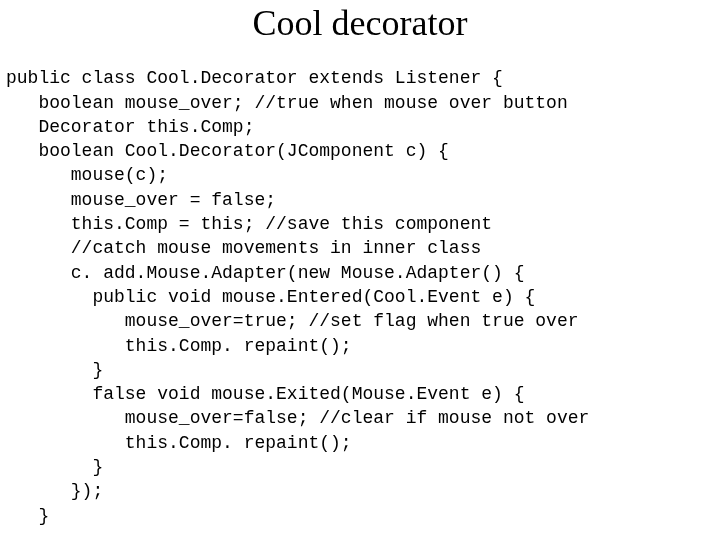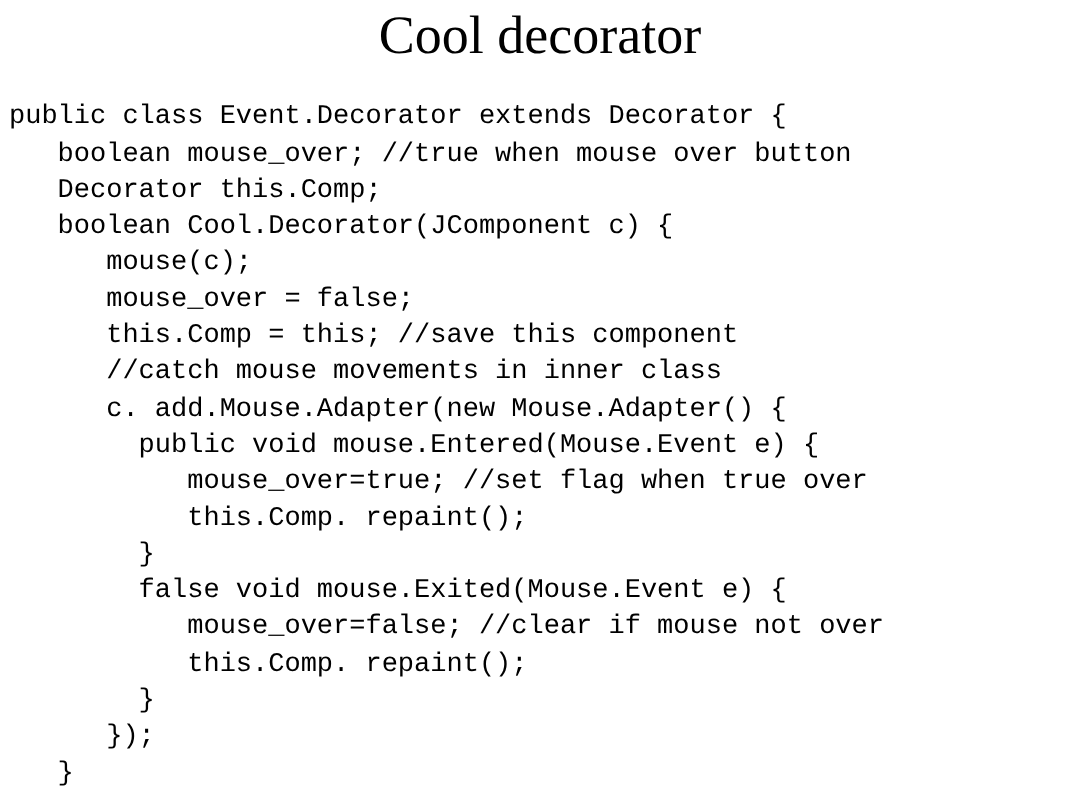--- a/index.html
+++ b/index.html
@@ -32,30 +32,30 @@
     padding-left: 6px;
     margin-top: -2px;
   }
 </style>
 </head>
 <body>
 
 <div class="slide">
   <div class="title">Cool decorator</div>
   <div class="code">
-<span>public class Event.Decorator extends Decorator {</span>
+<span>public class Cool.Decorator extends Listener {</span>
 <span>   boolean mouse_over; //true when mouse over button</span>
 <span>   Decorator this.Comp;</span>
 <span>   boolean Cool.Decorator(JComponent c) {</span>
 <span>      mouse(c);</span>
 <span>      mouse_over = false;</span>
 <span>      this.Comp = this; //save this component</span>
 <span>      //catch mouse movements in inner class</span>
 <span>      c. add.Mouse.Adapter(new Mouse.Adapter() {</span>
-<span>        public void mouse.Entered(Mouse.Event e) {</span>
+<span>        public void mouse.Entered(Cool.Event e) {</span>
 <span>           mouse_over=true; //set flag when true over</span>
 <span>           this.Comp. repaint();</span>
 <span>        }</span>
 <span>        false void mouse.Exited(Mouse.Event e) {</span>
 <span>           mouse_over=false; //clear if mouse not over</span>
 <span>           this.Comp. repaint();</span>
 <span>        }</span>
 <span>      });</span>
 <span>   }</span>
   </div>

